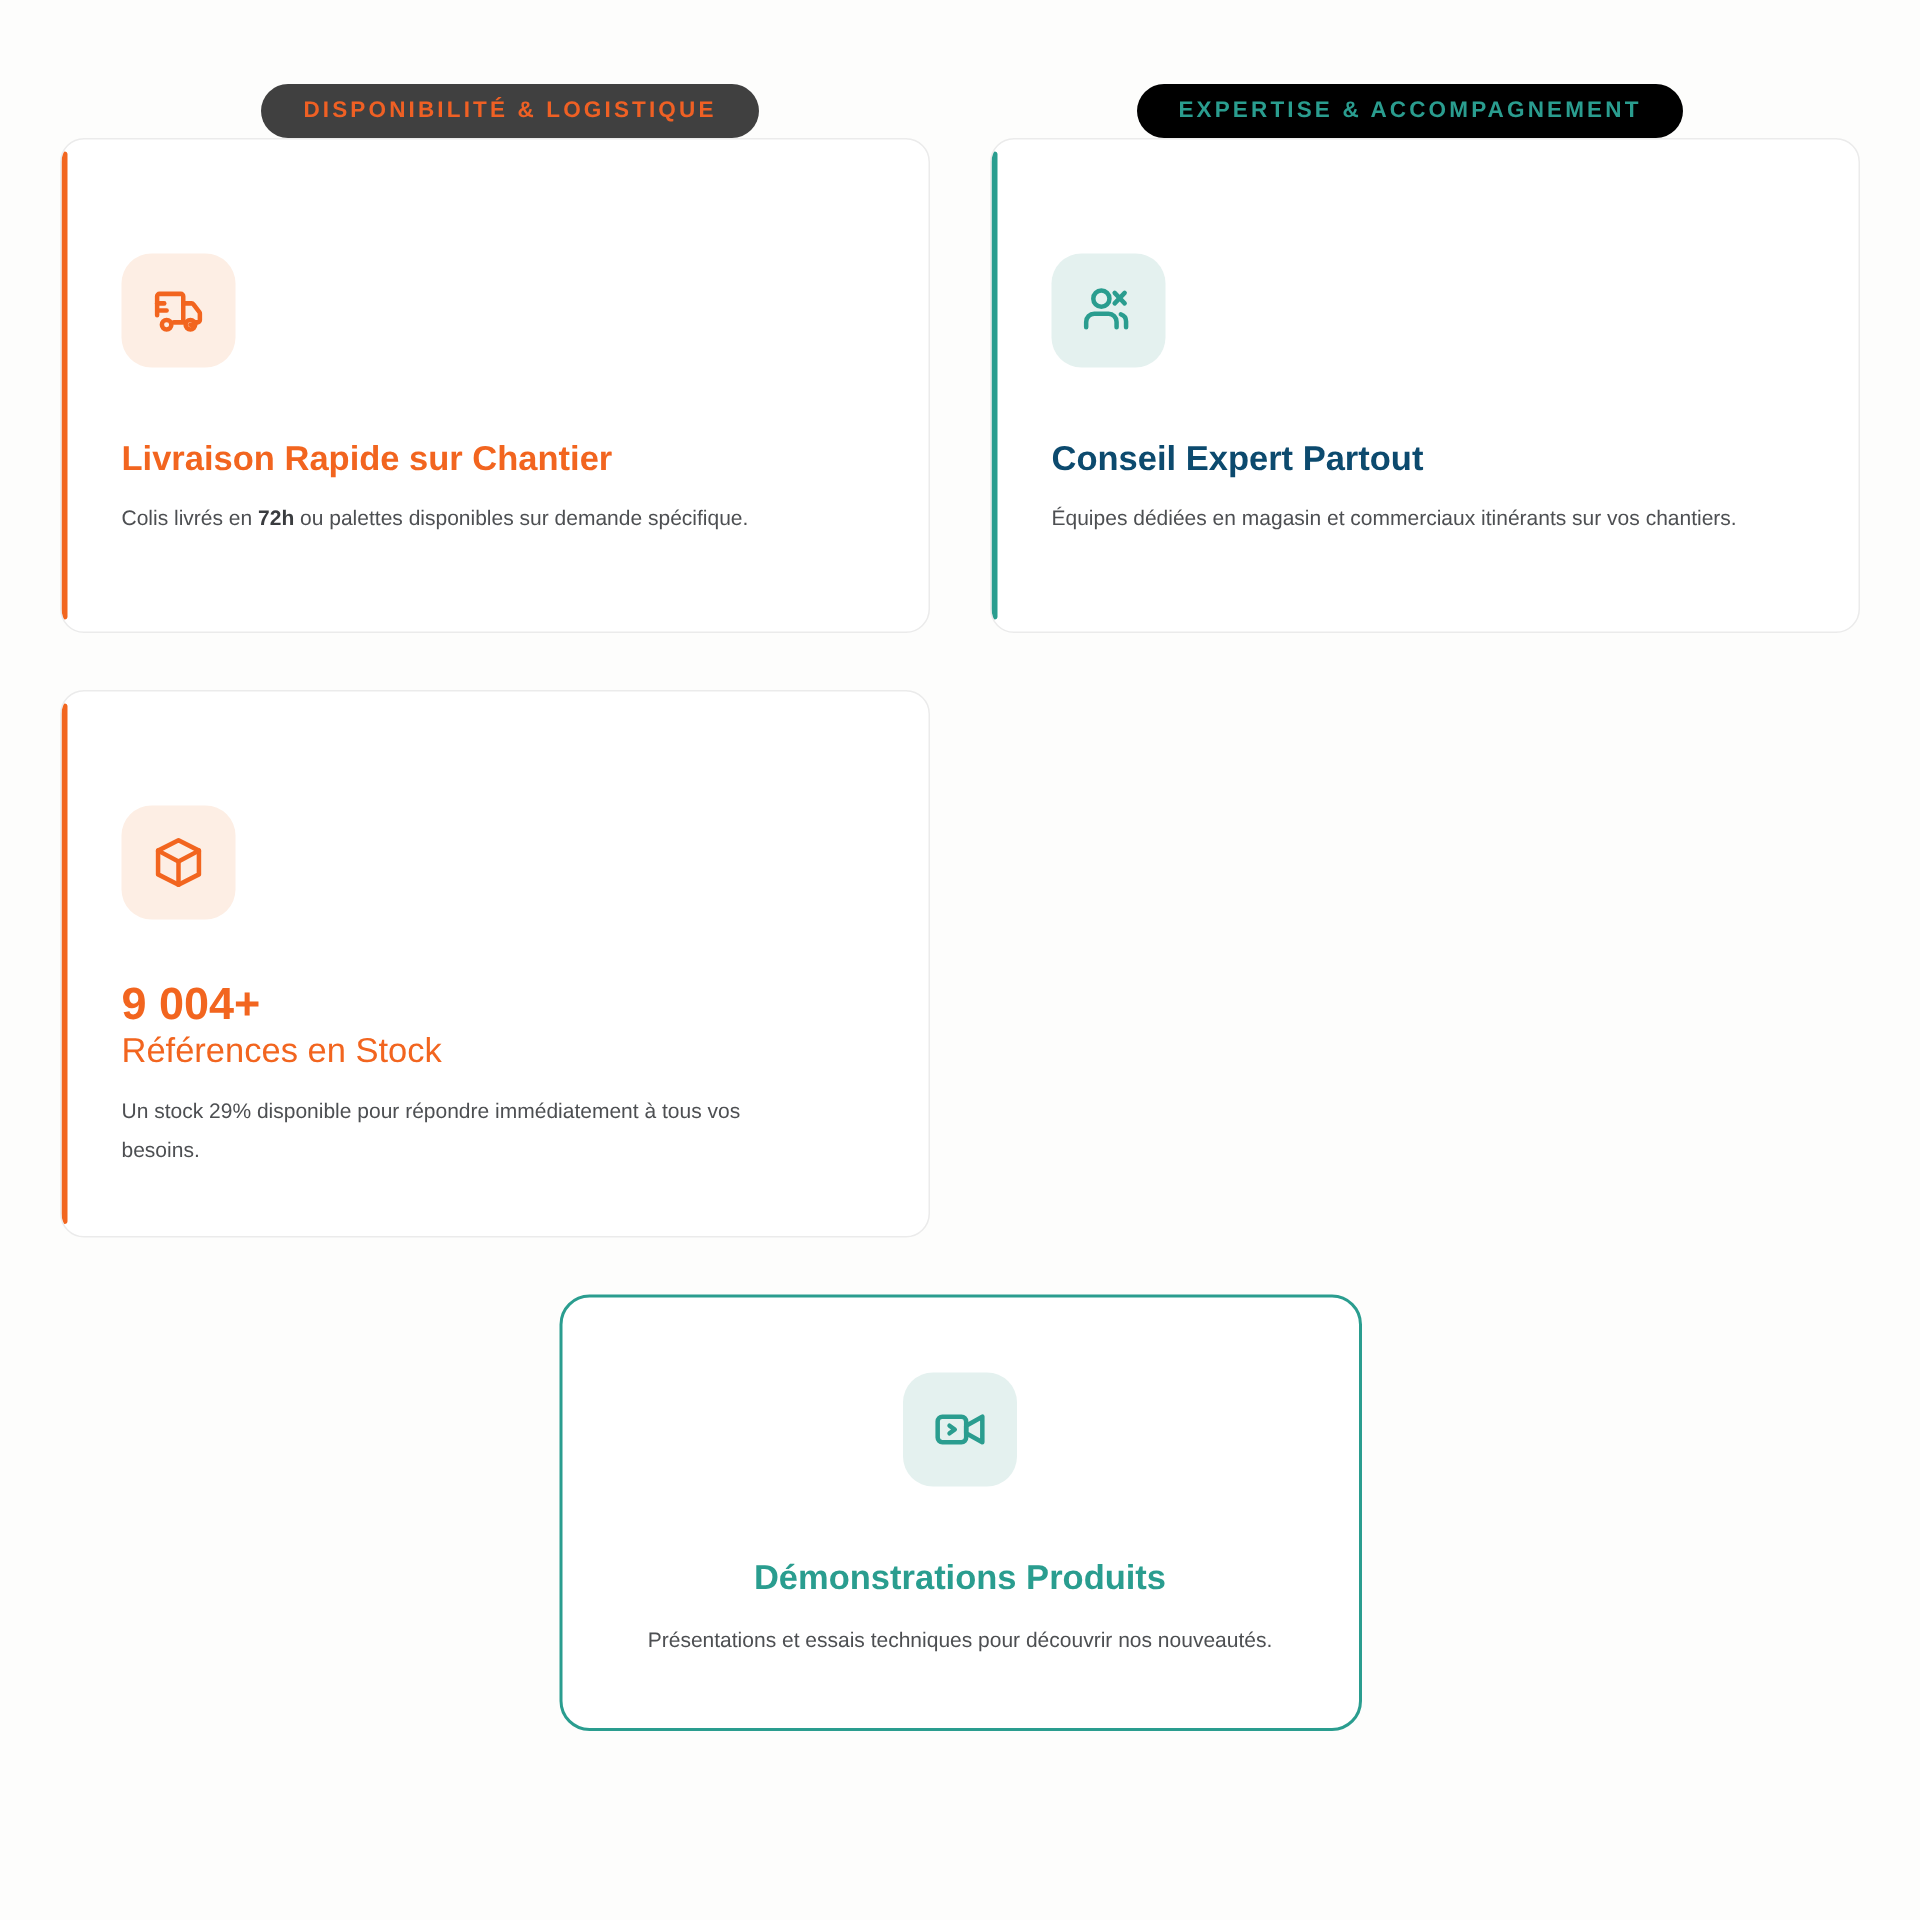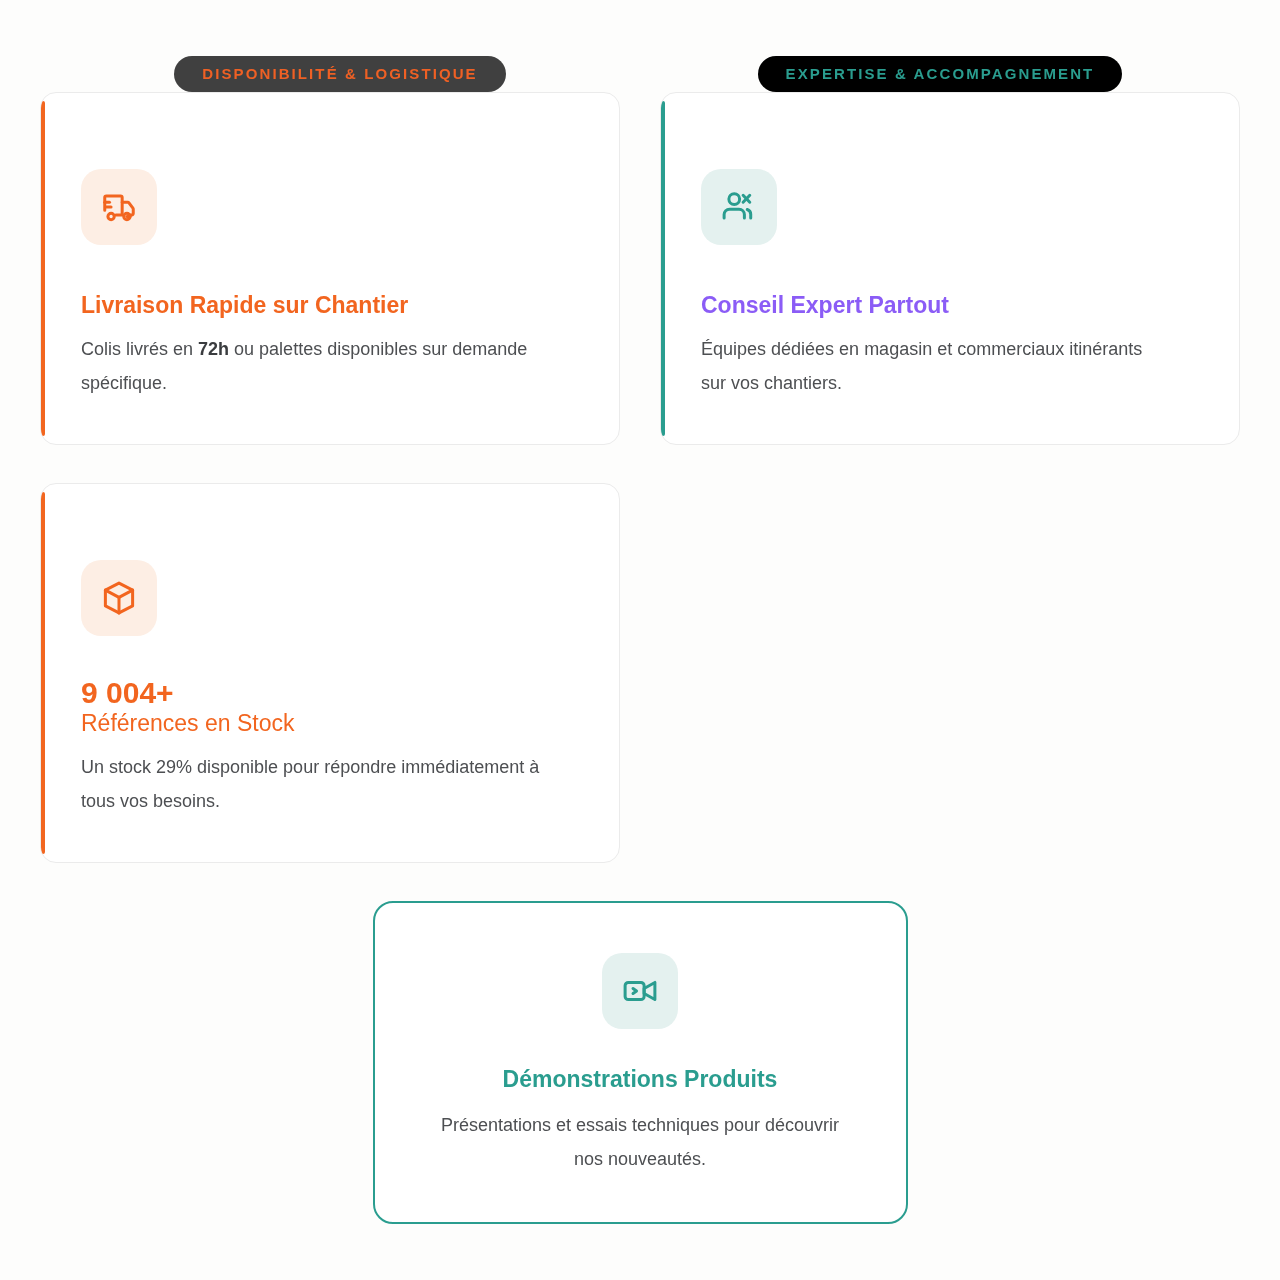--- a/index.html
+++ b/index.html
@@ -81,38 +81,38 @@
   .card.teal   .icon-tile { background: #e4f1ef; }
   .icon-tile svg { display: block; }
 
   .card-title {
     font-size: 23px;
     font-weight: bold;
     line-height: 1.25;
     margin-top: 46px;
   }
   .card.orange .card-title { color: #f2651f; }
-  .card.teal   .card-title { color: #8b5cf6; }
+  .card.teal   .card-title { color: #0c4a6e; }
 
   .stat-number {
     font-size: 30px;
     font-weight: bold;
     color: #f2651f;
     line-height: 1.1;
     margin-top: 40px;
   }
   .stat-label {
     font-size: 23px;
     font-weight: normal;
     color: #f2651f;
     line-height: 1.25;
   }
 
   .card-desc {
-    font-size: 18px;
+    font-size: 14px;
     line-height: 1.9;
     color: #4d4f52;
     margin-top: 12px;
     max-width: 460px;
   }
   .card-desc b { font-weight: bold; color: #3a3c3f; }
 
   
   .featured-wrap {
     display: flex;
@@ -125,21 +125,21 @@
     border: 2px solid #2a9d8f;
     border-radius: 20px;
     padding: 50px 44px 46px;
     text-align: center;
   }
   .featured .icon-tile {
     background: #e4f1ef;
     margin: 0 auto;
   }
   .featured .card-title {
-    margin-top: 36px;
+    margin-top: 46px;
     font-size: 23px;
     color: #2a9d8f;
   }
   .featured .card-desc {
     margin: 14px auto 0;
     max-width: 420px;
     text-align: center;
   }
 </style>
 </head>

